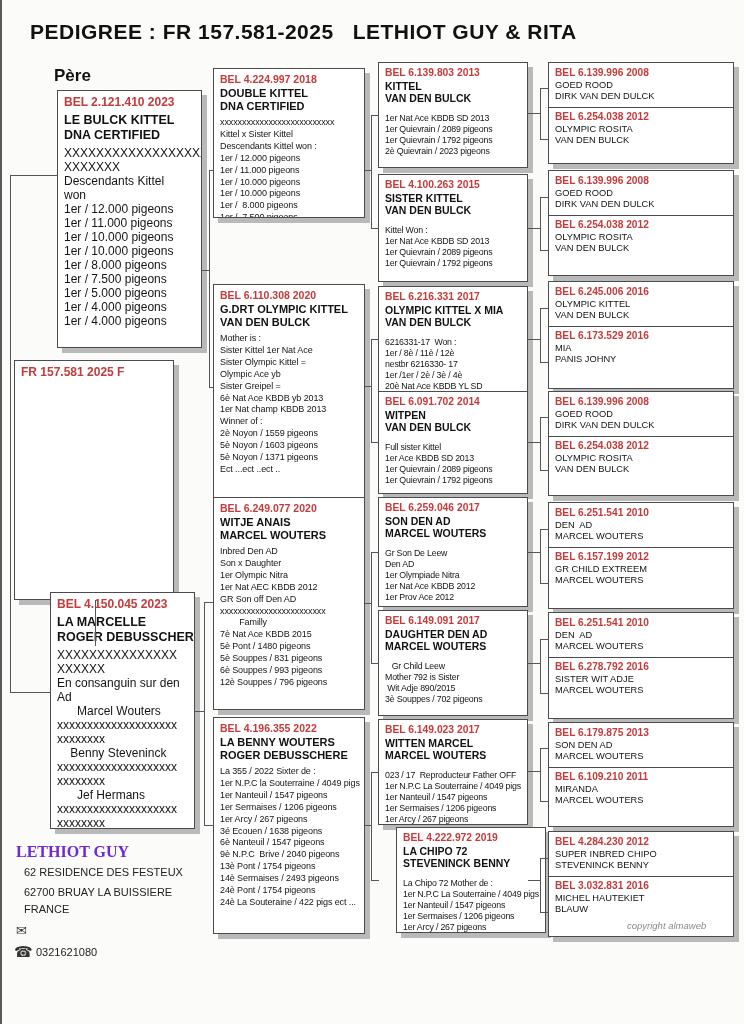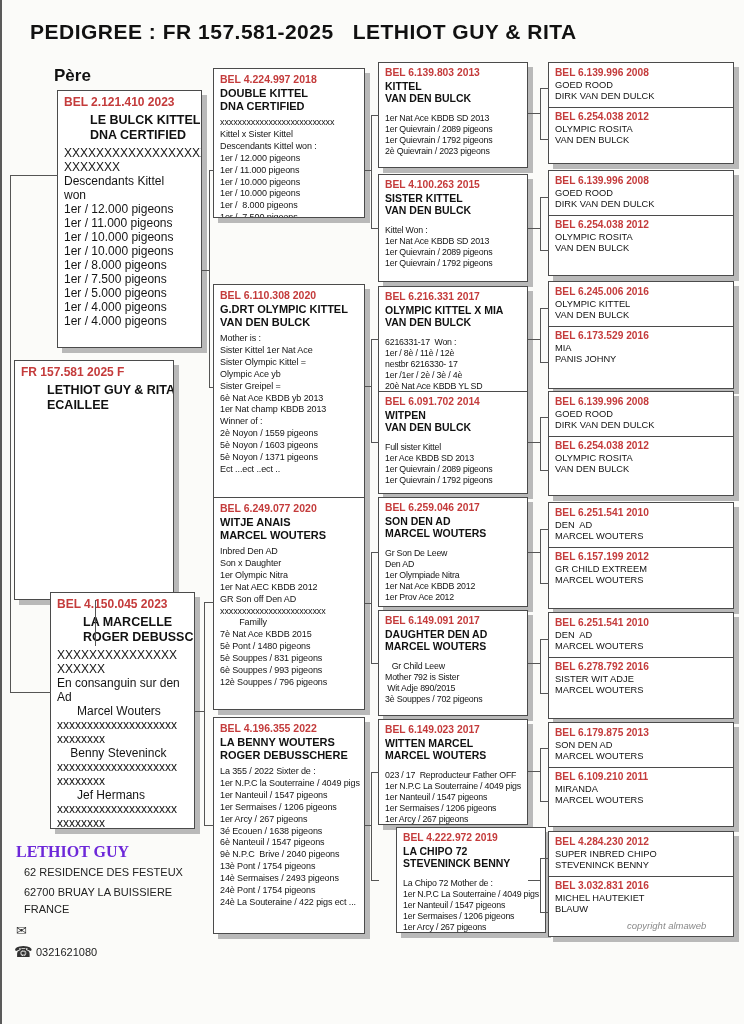--- a/index.html
+++ b/index.html
@@ -11,21 +11,21 @@
   .genlabel{position:absolute;font-size:17px;font-weight:bold;color:#111;}
   .box{position:absolute;background:#fff;border:1px solid #4b4b4b;
        box-shadow:5px 5px 0 #b9b9b9;padding:4px 6px;box-sizing:border-box;overflow:hidden;}
   .ring{color:#c43b3b;font-weight:bold;white-space:pre;}
   .ln{white-space:pre;}
   .names{margin-top:2px;}
   .names .ln{font-weight:bold;color:#111;}
   .body{margin-top:4px;color:#141414;}
   
   .g1 .ring{font-size:12px;margin-bottom:4px;}
-  .g1 .names .ln{font-size:12.5px;line-height:14.5px;margin-left:26px;}
+  .g1 .names .ln{font-size:12.5px;line-height:14.5px;}
   .g1 .body .ln{font-size:12px;line-height:14px;}
   
   .g2 .ring{font-size:10.5px;margin-bottom:2px;}
   .g2 .names .ln{font-size:11px;line-height:13px;}
   .g2 .body .ln{font-size:9px;line-height:11.9px;letter-spacing:-.1px;}
   
   .g3 .ring{font-size:10.3px;margin-bottom:1px;}
   .g3 .names .ln{font-size:10.5px;line-height:12.3px;}
   .g3 .body{margin-top:8px;}
   .g3 .body .ln{font-size:8.8px;line-height:11.2px;letter-spacing:-.2px;}
@@ -72,24 +72,20 @@
         <div class="ln">1er / 8.000 pigeons</div>
         <div class="ln">1er / 7.500 pigeons</div>
         <div class="ln">1er / 5.000 pigeons</div>
         <div class="ln">1er / 4.000 pigeons</div>
         <div class="ln">1er / 4.000 pigeons</div>
       </div>
   </div>
 
   <div class="box g1" style="left:14px;top:360px;width:160px;height:240px">
     <div class="ring">FR 157.581 2025 F</div>
-    <div class="names">
-        <div class="ln">LETHIOT GUY &amp; RITA</div>
-        <div class="ln">ECAILLEE</div>
-      </div>
   </div>
 
   <div class="box g1" style="left:50px;top:592px;width:145px;height:237px">
     <div class="ring">BEL 4.150.045 2023</div>
     <div class="names">
         <div class="ln">LA MARCELLE</div>
         <div class="ln">ROGER DEBUSSCHERE</div>
       </div>
     <div class="body">
         <div class="ln">XXXXXXXXXXXXXXX</div>

